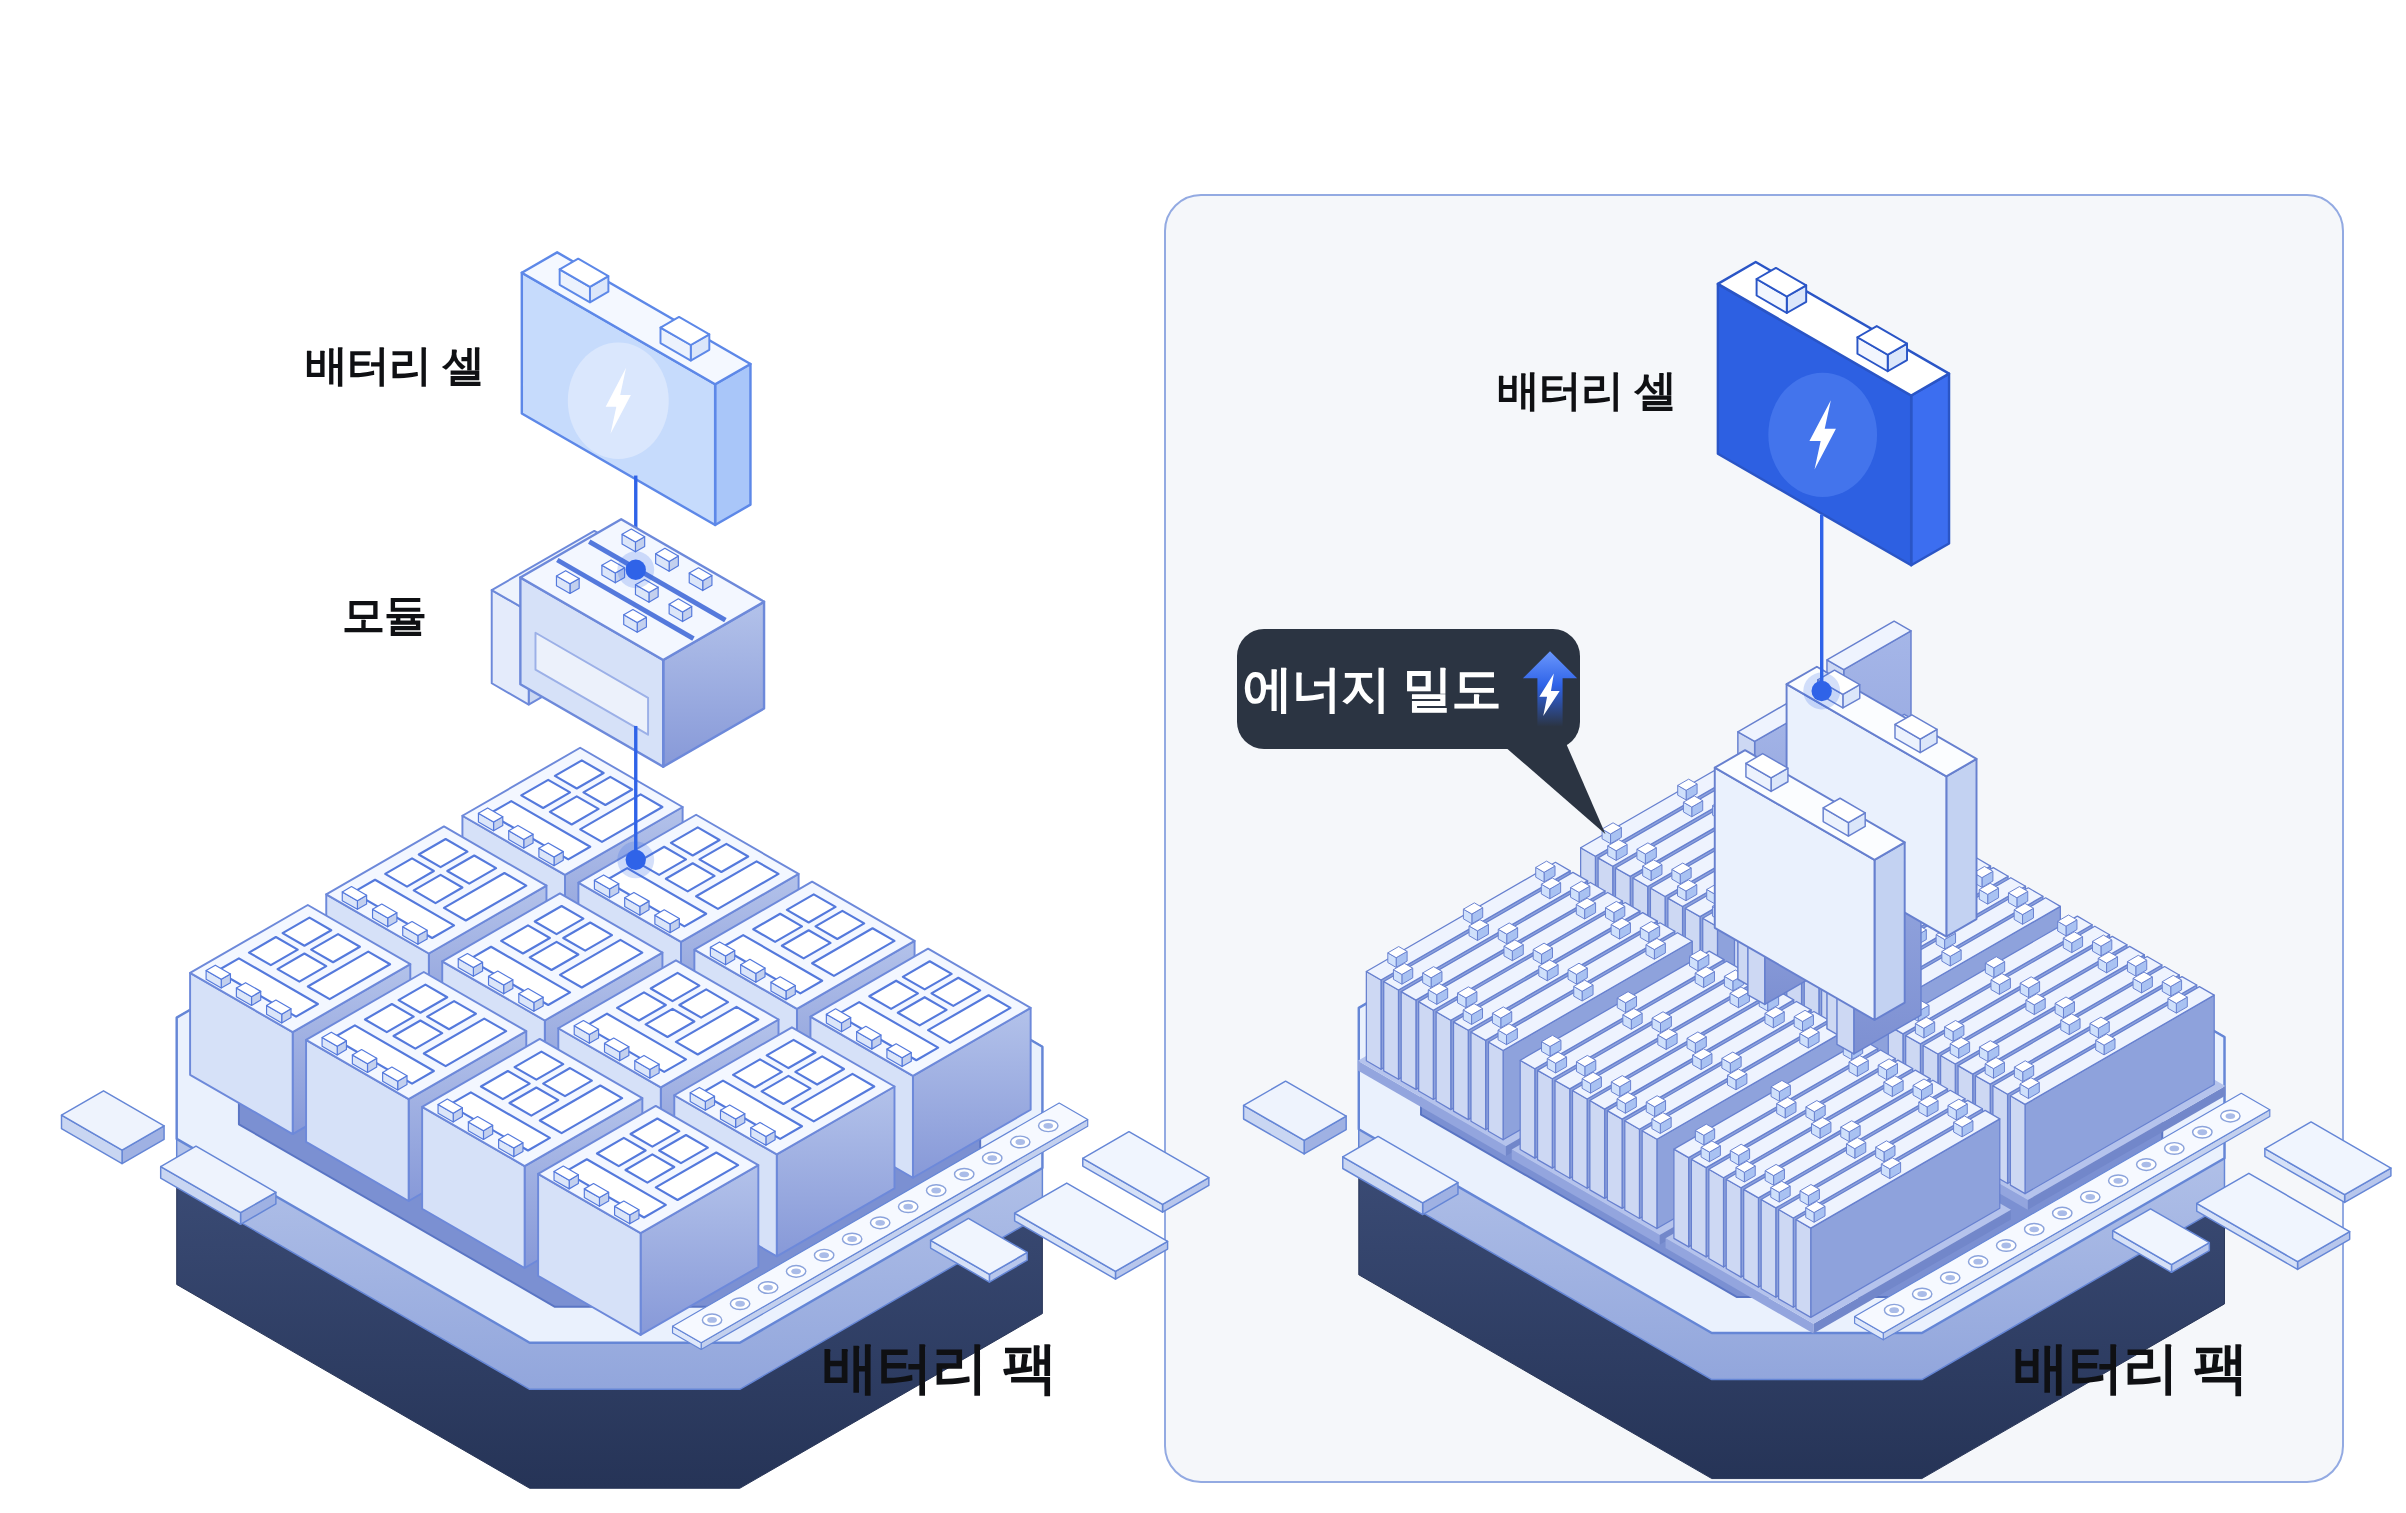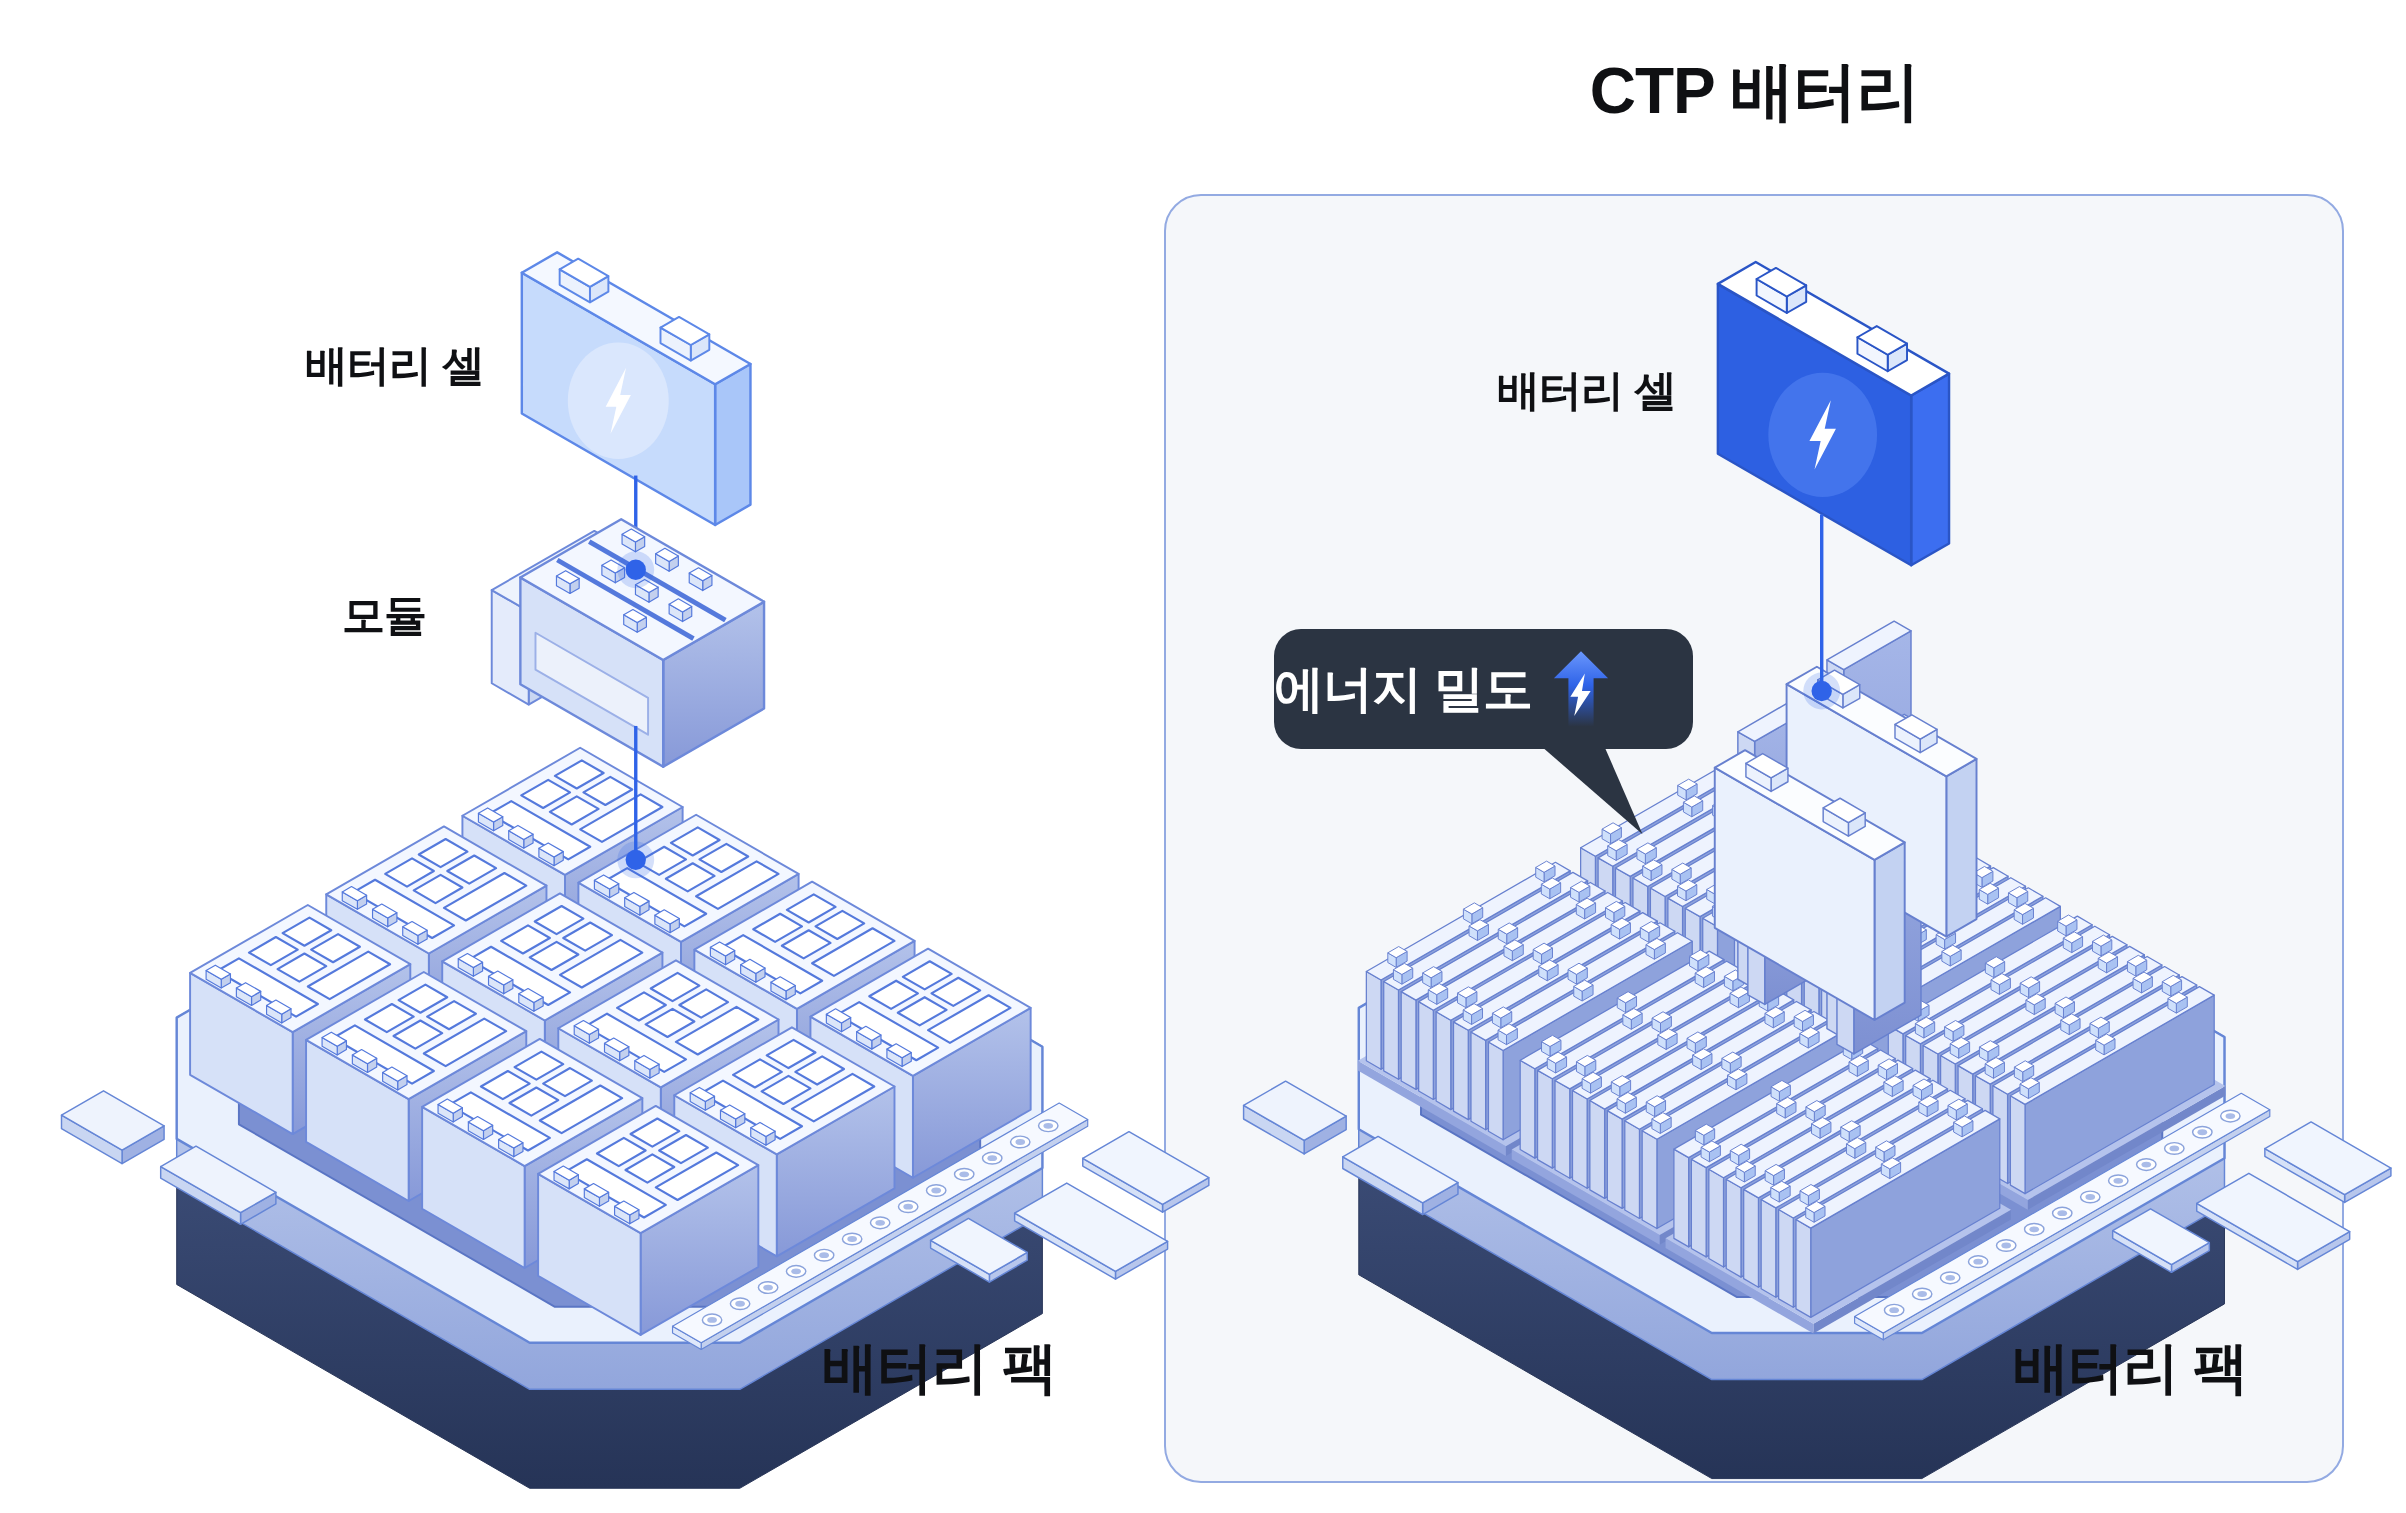--- a/index.html
+++ b/index.html
@@ -6,23 +6,23 @@
   .canvas{position:relative;width:2407px;height:1514px;background:#fff;overflow:hidden;
           font-family:"Liberation Sans",sans-serif;}
   .panel{position:absolute;left:1164px;top:194px;width:1176px;height:1285px;
          background:var(--panel-bg);border:2.9px solid var(--panel-border);border-radius:37px;}
   #scene{position:absolute;left:0;top:0;pointer-events:none;}
   .title{position:absolute;width:485px;text-align:center;color:var(--ink);
          font-weight:800;font-size:64px;line-height:1.1;letter-spacing:-1px;}
   .lbl{position:absolute;color:var(--ink);font-weight:800;font-size:43px;line-height:1.1;letter-spacing:-1px;}
   .lbl.right-align{text-align:right;width:243px;}
   .lbl.pack{font-size:56px;}
-  .tooltip{position:absolute;left:1237px;top:629px;width:419px;height:120px;
+  .tooltip{position:absolute;left:1237px;top:629px;width:343px;height:120px;
            background:var(--tooltip-bg);border-radius:27px;display:flex;align-items:center;
-           justify-content:flex-start;gap:19.4px;z-index:5;margin-left:37px;}
+           justify-content:flex-end;gap:19.4px;z-index:5;}
   .tooltip .txt{color:var(--tooltip-text);font-weight:800;font-size:50px;letter-spacing:-1px;}
   .tooltip .tail{position:absolute;left:260px;top:116px;}
 </style>
 </head>
 <body>
 
 <div class="canvas">
 
   <div class="panel"></div>
 
@@ -1070,21 +1070,20 @@
         <ellipse cx="1878" cy="448" rx="56" ry="64" fill="#4374ec"></ellipse>
         <path d="M1886.4 412.3L1864.35 454.3L1875.9 454.3L1869.6 483.7L1891.65 441.7L1880.1 441.7Z" fill="#ffffff"></path>
       </g>
       <g>
         <line x1="1877" y1="530" x2="1877" y2="712" stroke="#2f63e8" stroke-width="3.5"></line>
         <circle cx="1877" cy="712" r="19" fill="#2f63e8" opacity="0.2"></circle>
         <circle cx="1877" cy="712" r="10.5" fill="#2f63e8"></circle>
       </g>
     </svg>
 
-  <div class="title" style="left:1512px;top:56px">CTP 배터리</div>
 
   <div class="lbl right-align" style="left:241px;top:342px">배터리 셀</div>
   <div class="lbl" style="left:342px;top:592px">모듈</div>
   <div class="lbl pack" style="left:822px;top:1337px">배터리 팩</div>
 
   <div class="lbl right-align" style="left:1433px;top:367px">배터리 셀</div>
   <div class="lbl pack" style="left:2013px;top:1337px">배터리 팩</div>
 
   <div class="tooltip">
     <span class="txt">에너지 밀도</span>

